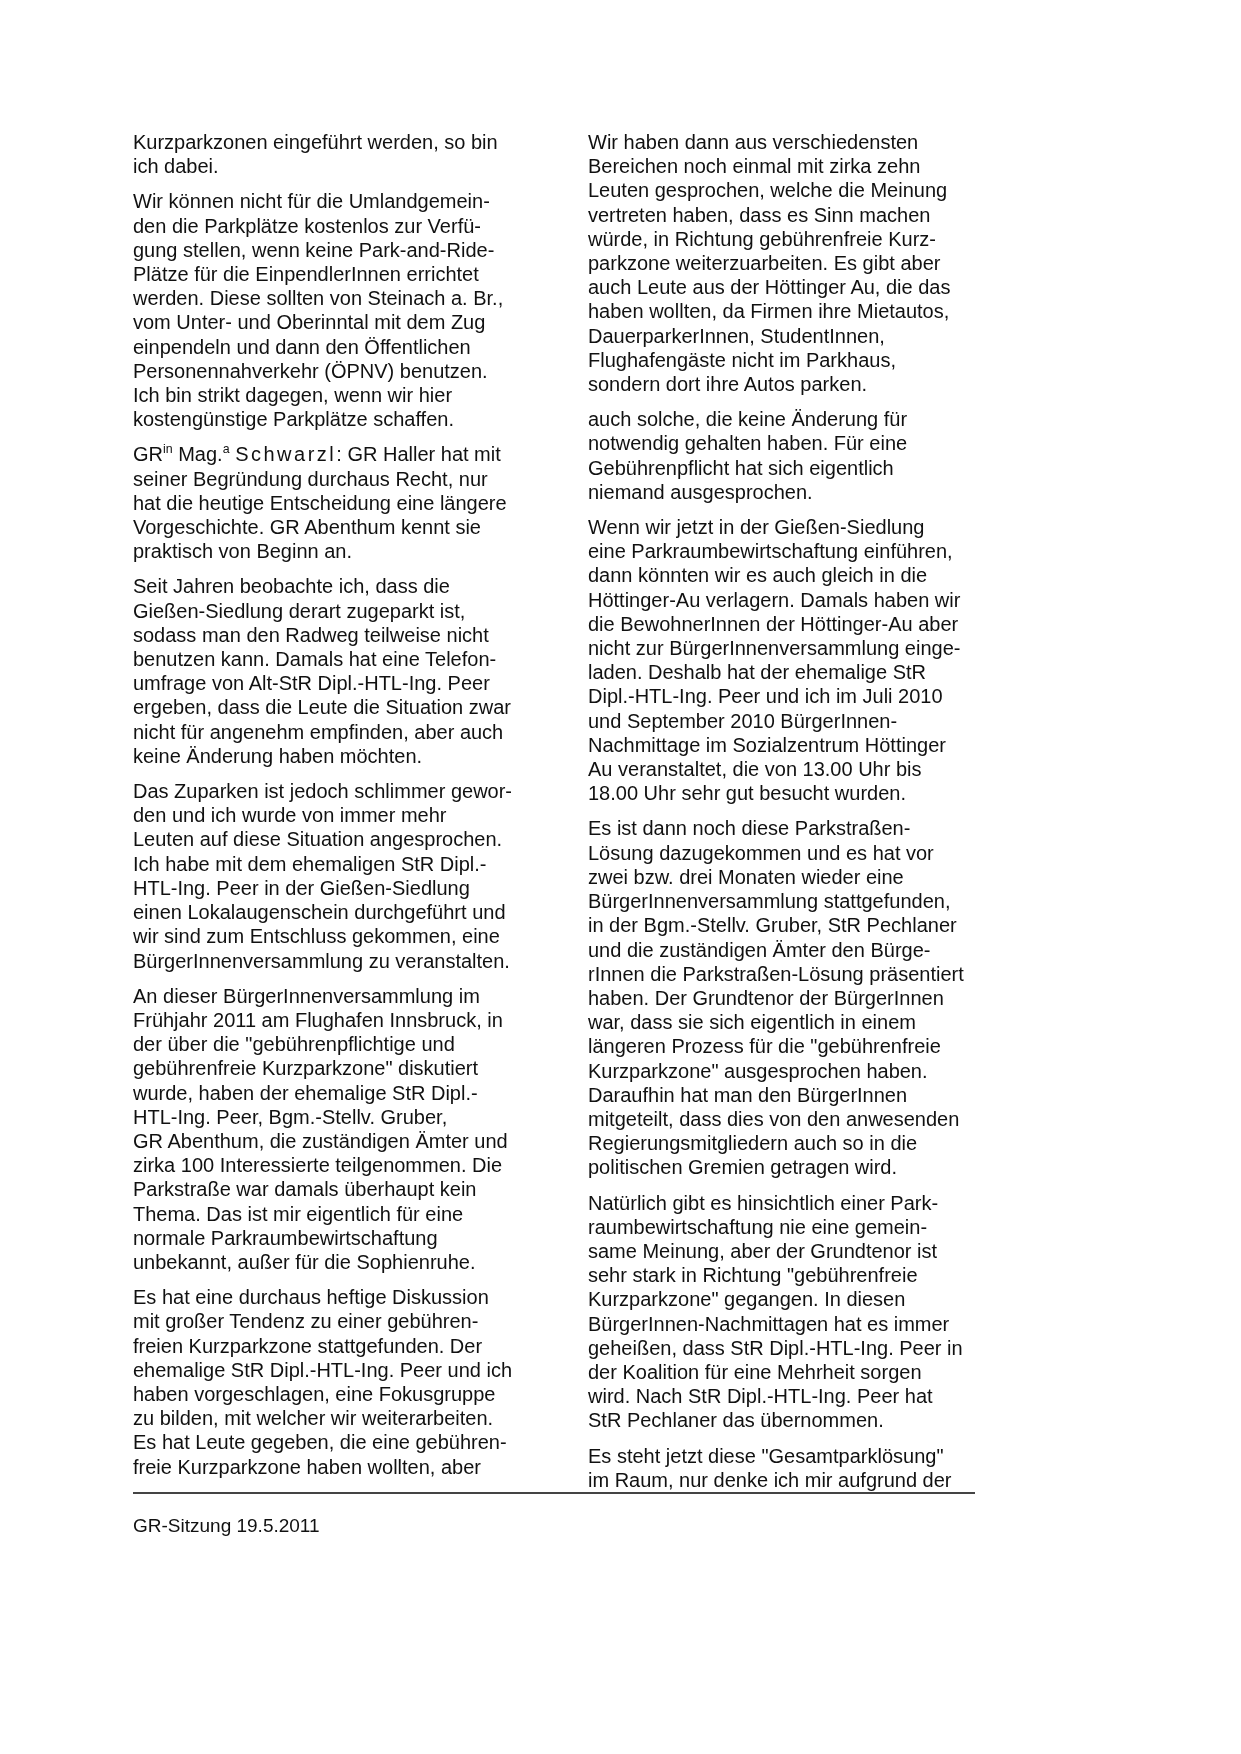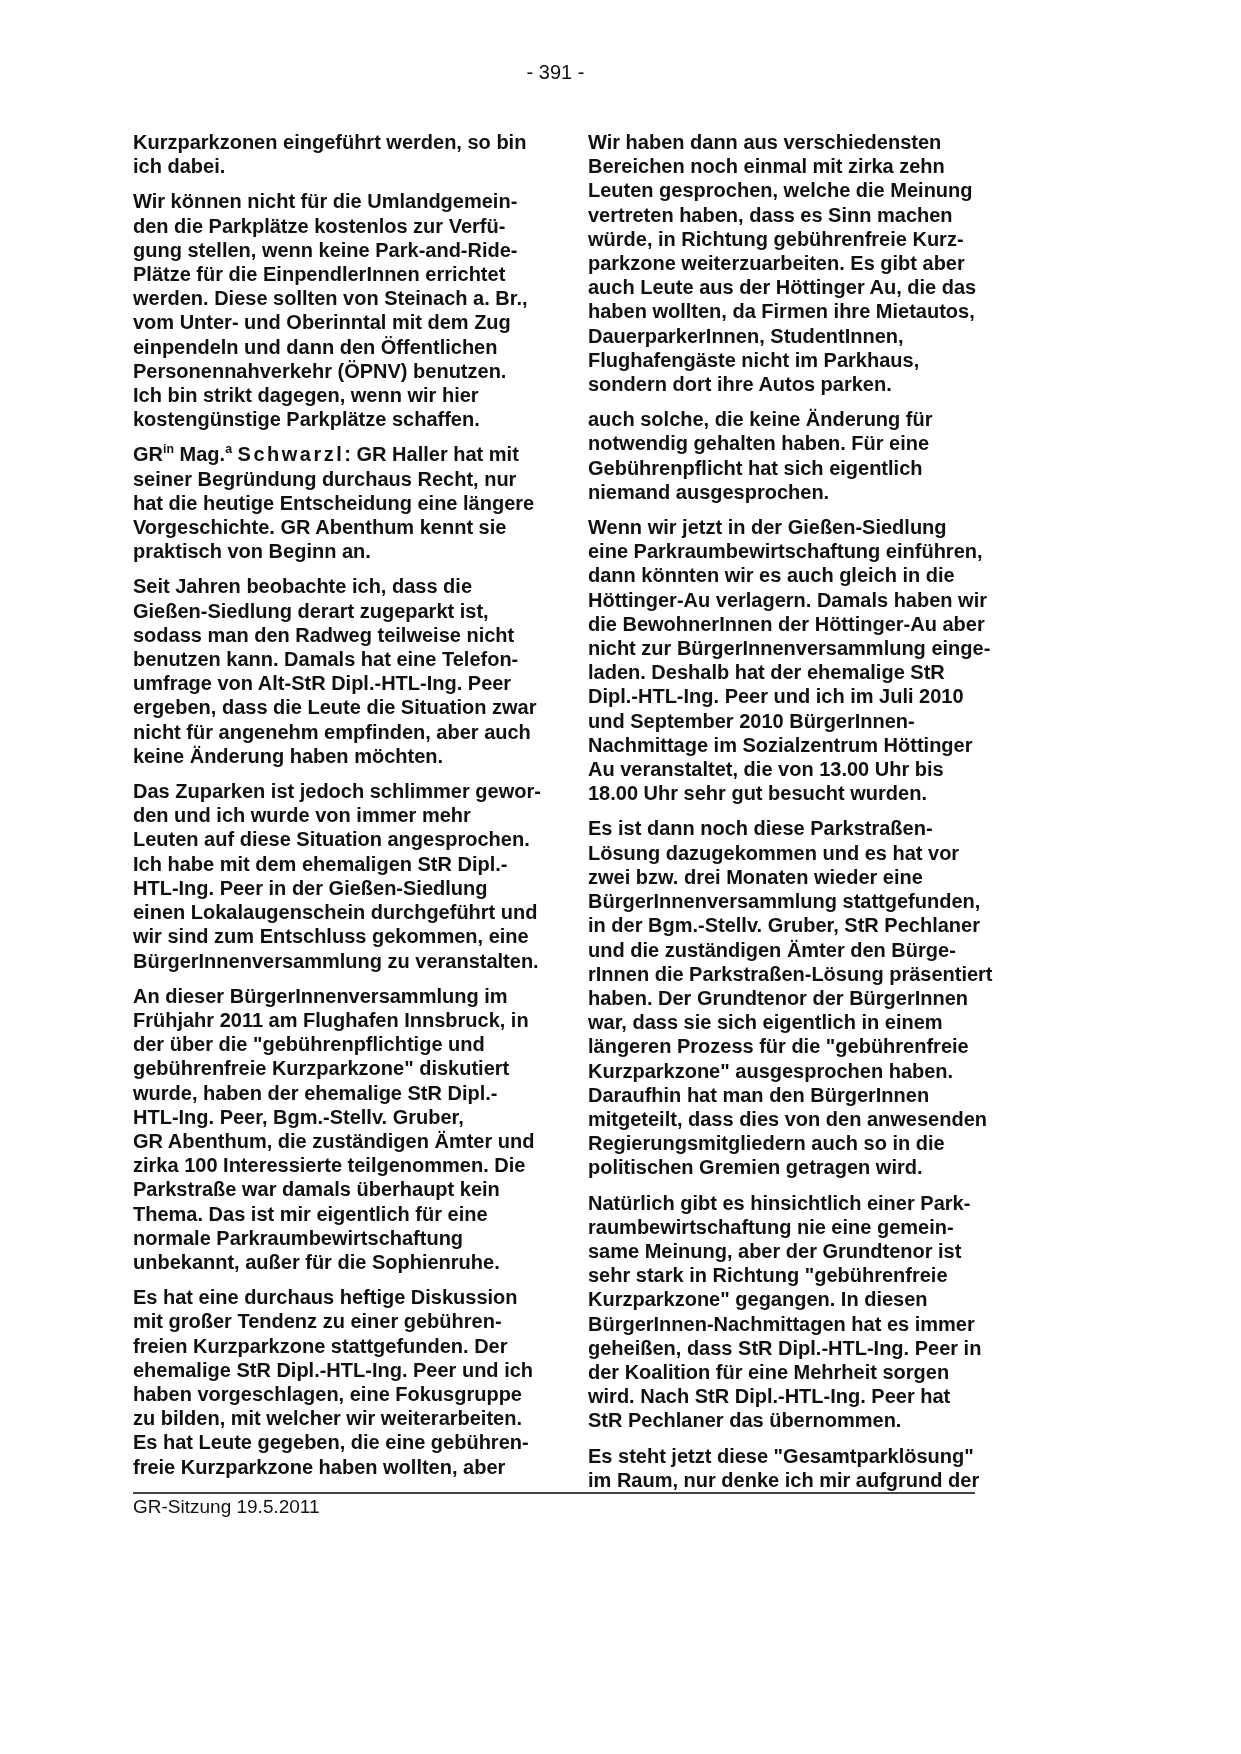--- a/index.html
+++ b/index.html
@@ -24,21 +24,20 @@
     text-align: center;
     font-size: 20px;
     line-height: 24px;
   }
   .col {
     position: absolute;
     top: 130px;
     width: 408px;
     font-size: 20px;
     line-height: 24.2px;
-    font-weight: bold;
   }
   .col-left  { left: 133px; }
   .col-right { left: 588px; }
   .col p {
     margin: 0 0 11px 0;
     white-space: pre-line;
   }
   sup {
     font-size: 0.62em;
     line-height: 0;
@@ -47,31 +46,30 @@
   }
   .sperr {
     letter-spacing: 2.5px;
   }
   .footer {
     position: absolute;
     left: 133px;
     top: 1492px;
     width: 842px;
     border-top: 2px solid #444444;
-    padding-top: 1px;
+    padding-top: 20px;
     font-size: 19px;
     line-height: 23px;
   }
 </style>
 </head>
 <body>
 
 <div class="page">
 
-  <div class="page-number">- 391 -</div>
 
   <div class="col col-left" id="col-left">
       <p>Kurzparkzonen eingeführt werden, so bin
 ich dabei.</p>
       <p>Wir können nicht für die Umlandgemein-
 den die Parkplätze kostenlos zur Verfü-
 gung stellen, wenn keine Park-and-Ride-
 Plätze für die EinpendlerInnen errichtet
 werden. Diese sollten von Steinach a. Br.,
 vom Unter- und Oberinntal mit dem Zug

